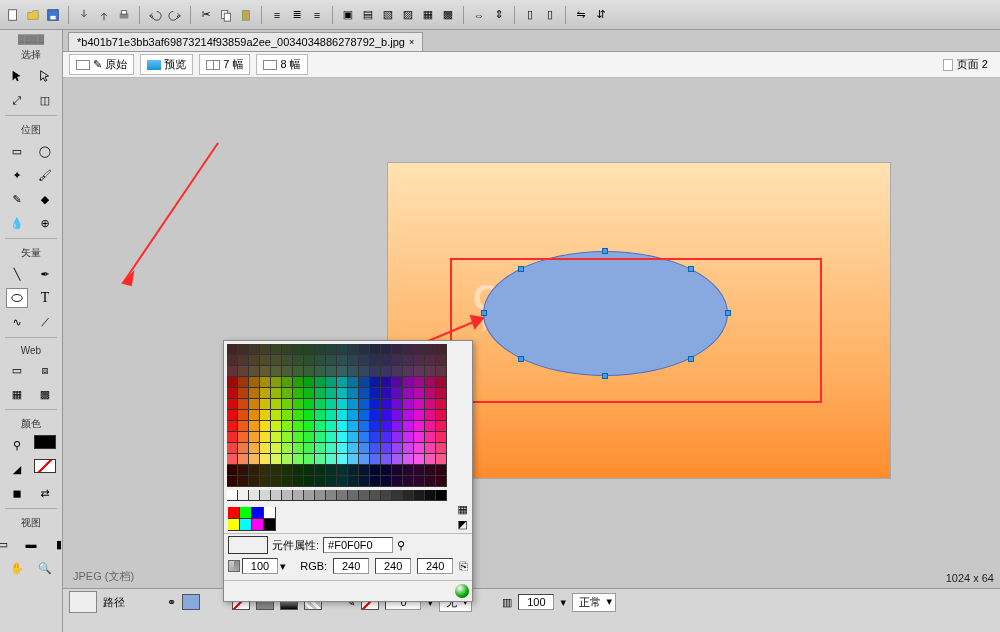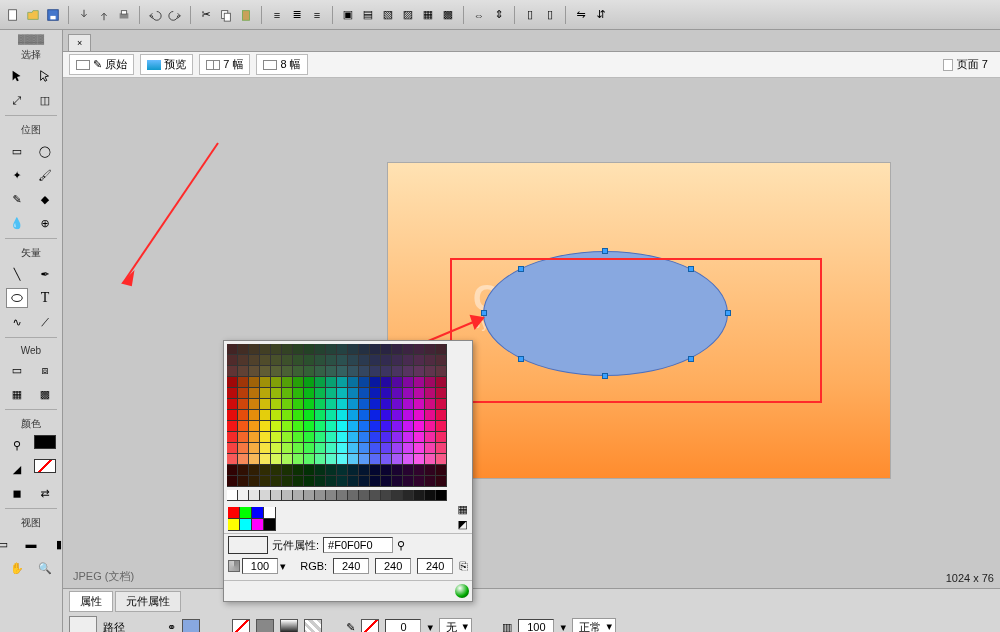--- a/index.html
+++ b/index.html
@@ -240,20 +240,21 @@
       <div class="lp-btn">▮</div>
     </div>
   <div class="lp-row">
       <div class="lp-btn">✋</div>
       <div class="lp-btn">🔍</div>
     </div>
 </div>
 
 <div class="tabbar">
   <div class="tab">
+    <span>*b401b71e3bb3af69873214f93859a2ee_0034034886278792_b.jpg</span>
     <span class="close">×</span>
   </div>
 </div>
 
 <div class="subtoolbar">
   <div class="mode"><span class="sw" style="background:#fff;border:1px solid #888"></span>✎<span>原始</span></div>
   <div class="mode">
       <span class="sw" style="background:linear-gradient(#6bf,#19c)"></span>
       <span>预览</span>
     </div>
@@ -261,21 +262,21 @@
       <span class="sw" style="background:#fff;border:1px solid #888;background-image:linear-gradient(#888,#888);background-size:1px 100%;background-position:50%;background-repeat:no-repeat"></span>
       <span>7 幅</span>
     </div>
   <div class="mode">
       <span class="sw" style="background:#fff;border:1px solid #888"></span>
       <span>8 幅</span>
     </div>
   <div class="spacer"></div>
   <div class="pageind">
       <span style="width:10px;height:12px;border:1px solid #aaa;background:#fff"></span>
-      <span>页面 7</span>
+      <span>页面 2</span>
     </div>
 </div>
 
 <div class="canvas-area">
   <div class="artboard">
     <div class="watermark">G <span>XI 网</span><span class="sm">system.com</span></div>
     <div class="ellipse"></div>
     <div class="redbox"></div>
     <div class="hnd" style="left:214px;top:85px"></div>
     <div class="hnd" style="left:214px;top:210px"></div>
@@ -286,21 +287,21 @@
     <div class="hnd" style="left:130px;top:193px"></div>
     <div class="hnd" style="left:300px;top:193px"></div>
   </div>
   <svg class="arrow" style="left:0;top:0;width:100%;height:100%;position:absolute">
     <line x1="60" y1="205" x2="155" y2="65"></line>
     <polygon points="60,205 70,195 68,207" fill="#ff2a2a"></polygon>
     <line x1="170" y1="345" x2="420" y2="240"></line>
     <polygon points="420,240 408,238 412,250" fill="#ff2a2a"></polygon>
   </svg>
   <div class="doc-label">JPEG (文档)</div>
-  <div class="status-right">1024 x 76</div>
+  <div class="status-right">1024 x 64</div>
 </div>
 
 <div class="color-picker">
   <div class="cp-grid" id="cpgrid">
       <div class="cp-cell" style="background: rgb(66, 36, 36);"></div>
       <div class="cp-cell" style="background: rgb(66, 45, 36);"></div>
       <div class="cp-cell" style="background: rgb(66, 54, 36);"></div>
       <div class="cp-cell" style="background: rgb(66, 63, 36);"></div>
       <div class="cp-cell" style="background: rgb(60, 66, 36);"></div>
       <div class="cp-cell" style="background: rgb(51, 66, 36);"></div>
@@ -614,24 +615,20 @@
     <input class="cp-num" value="240" style="">
     <input class="cp-num" value="240" style="">
     <div>⎘</div>
   </div>
   <div class="cp-footer" style="justify-content:flex-end;border-top:1px solid #bbb;">
     <div class="cp-sphere"></div>
   </div>
 </div>
 
 <div class="bottom-props">
-  <div class="bp-tabs">
-    <div class="bp-tab act"><span>属性</span></div>
-    <div class="bp-tab"><span>元件属性</span></div>
-  </div>
   <div class="bp-row">
     <div class="bp-thumb"></div>
     <span class="bp-lbl">路径</span>
     <div style="width:30px"></div>
     <div>⚭</div>
     <div class="bp-sw" style="background:#88a8e0"></div>
     <div style="width:20px"></div>
     <div class="bp-sw" style="background:linear-gradient(135deg,#fff 45%,#f00 45% 55%,#fff 55%)"></div>
     <div class="bp-sw" style="background:#888"></div>
     <div class="bp-sw" style="background:linear-gradient(#fff,#000)"></div>

